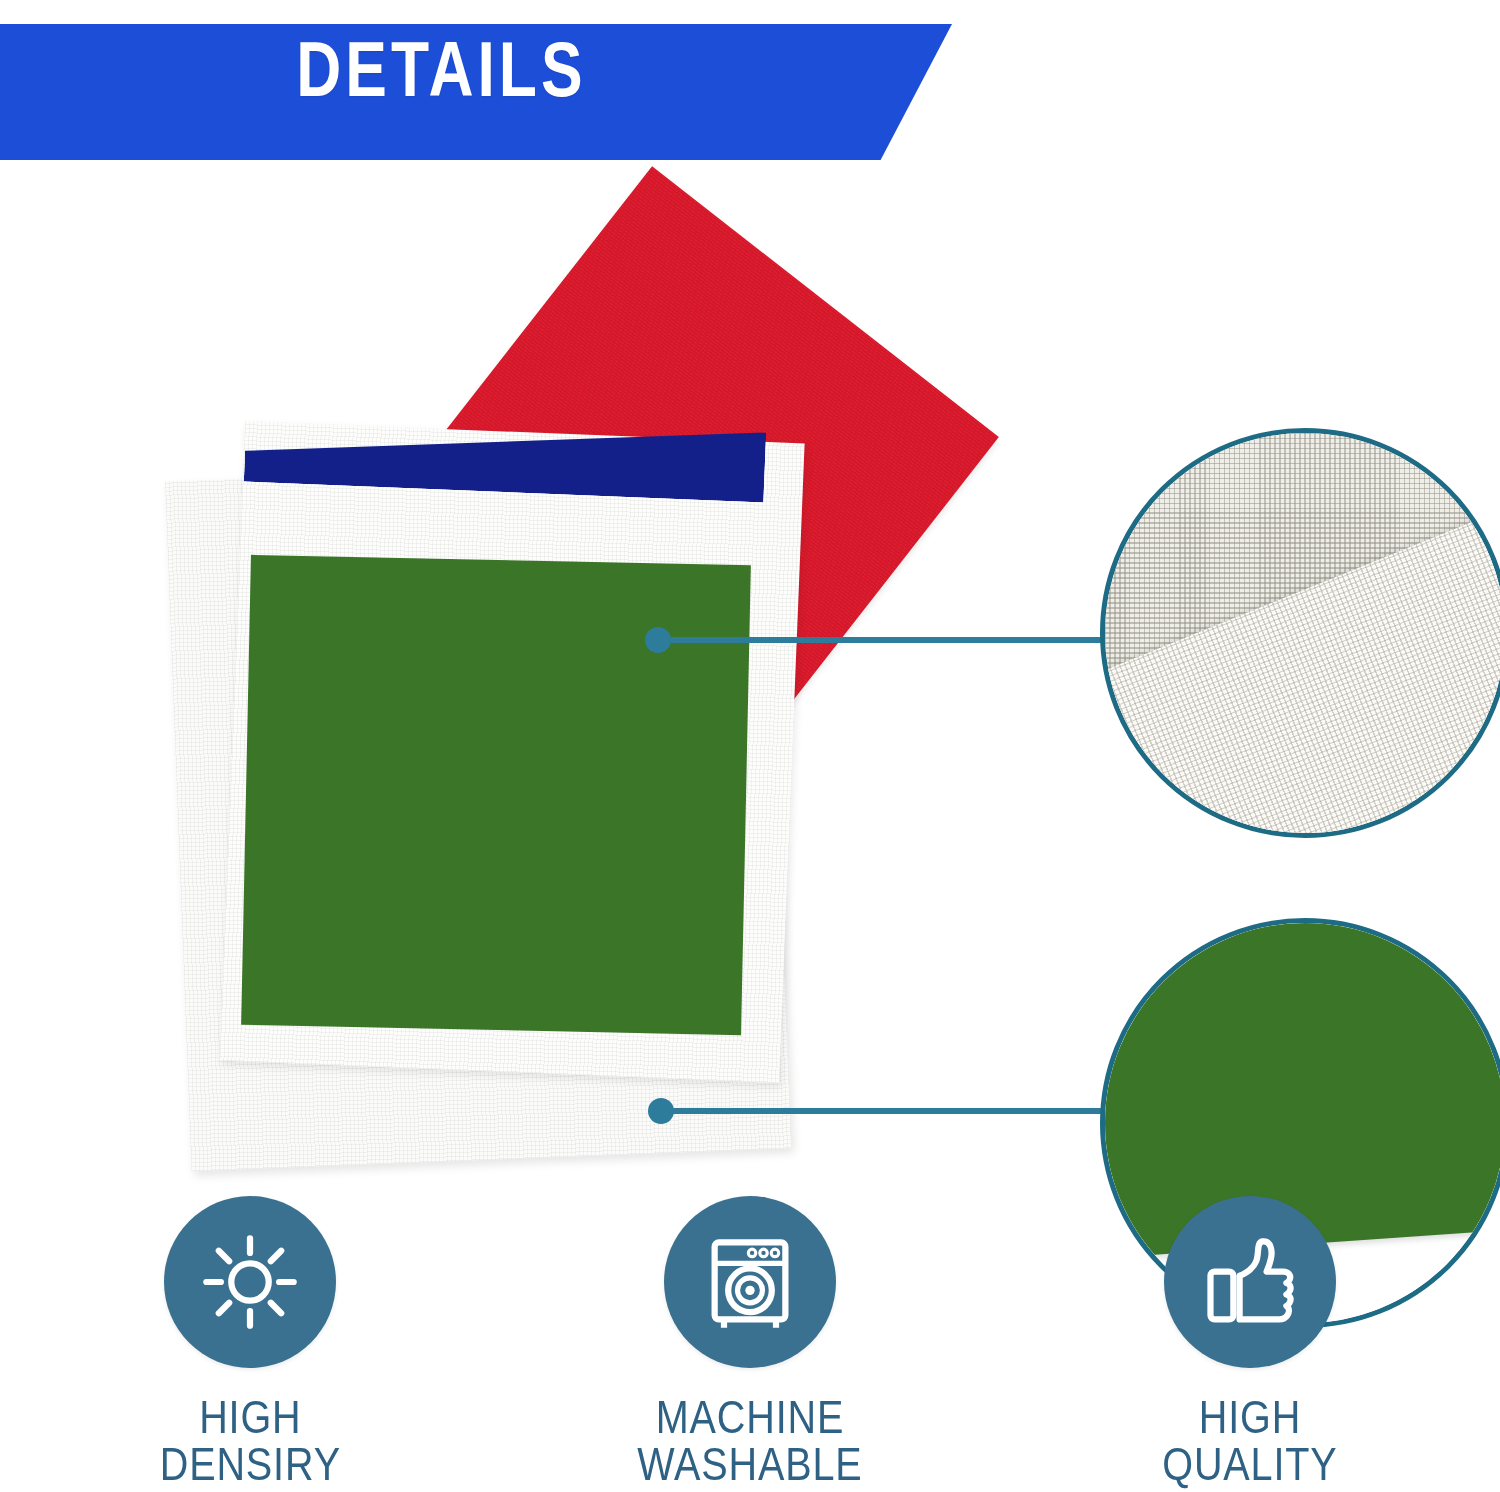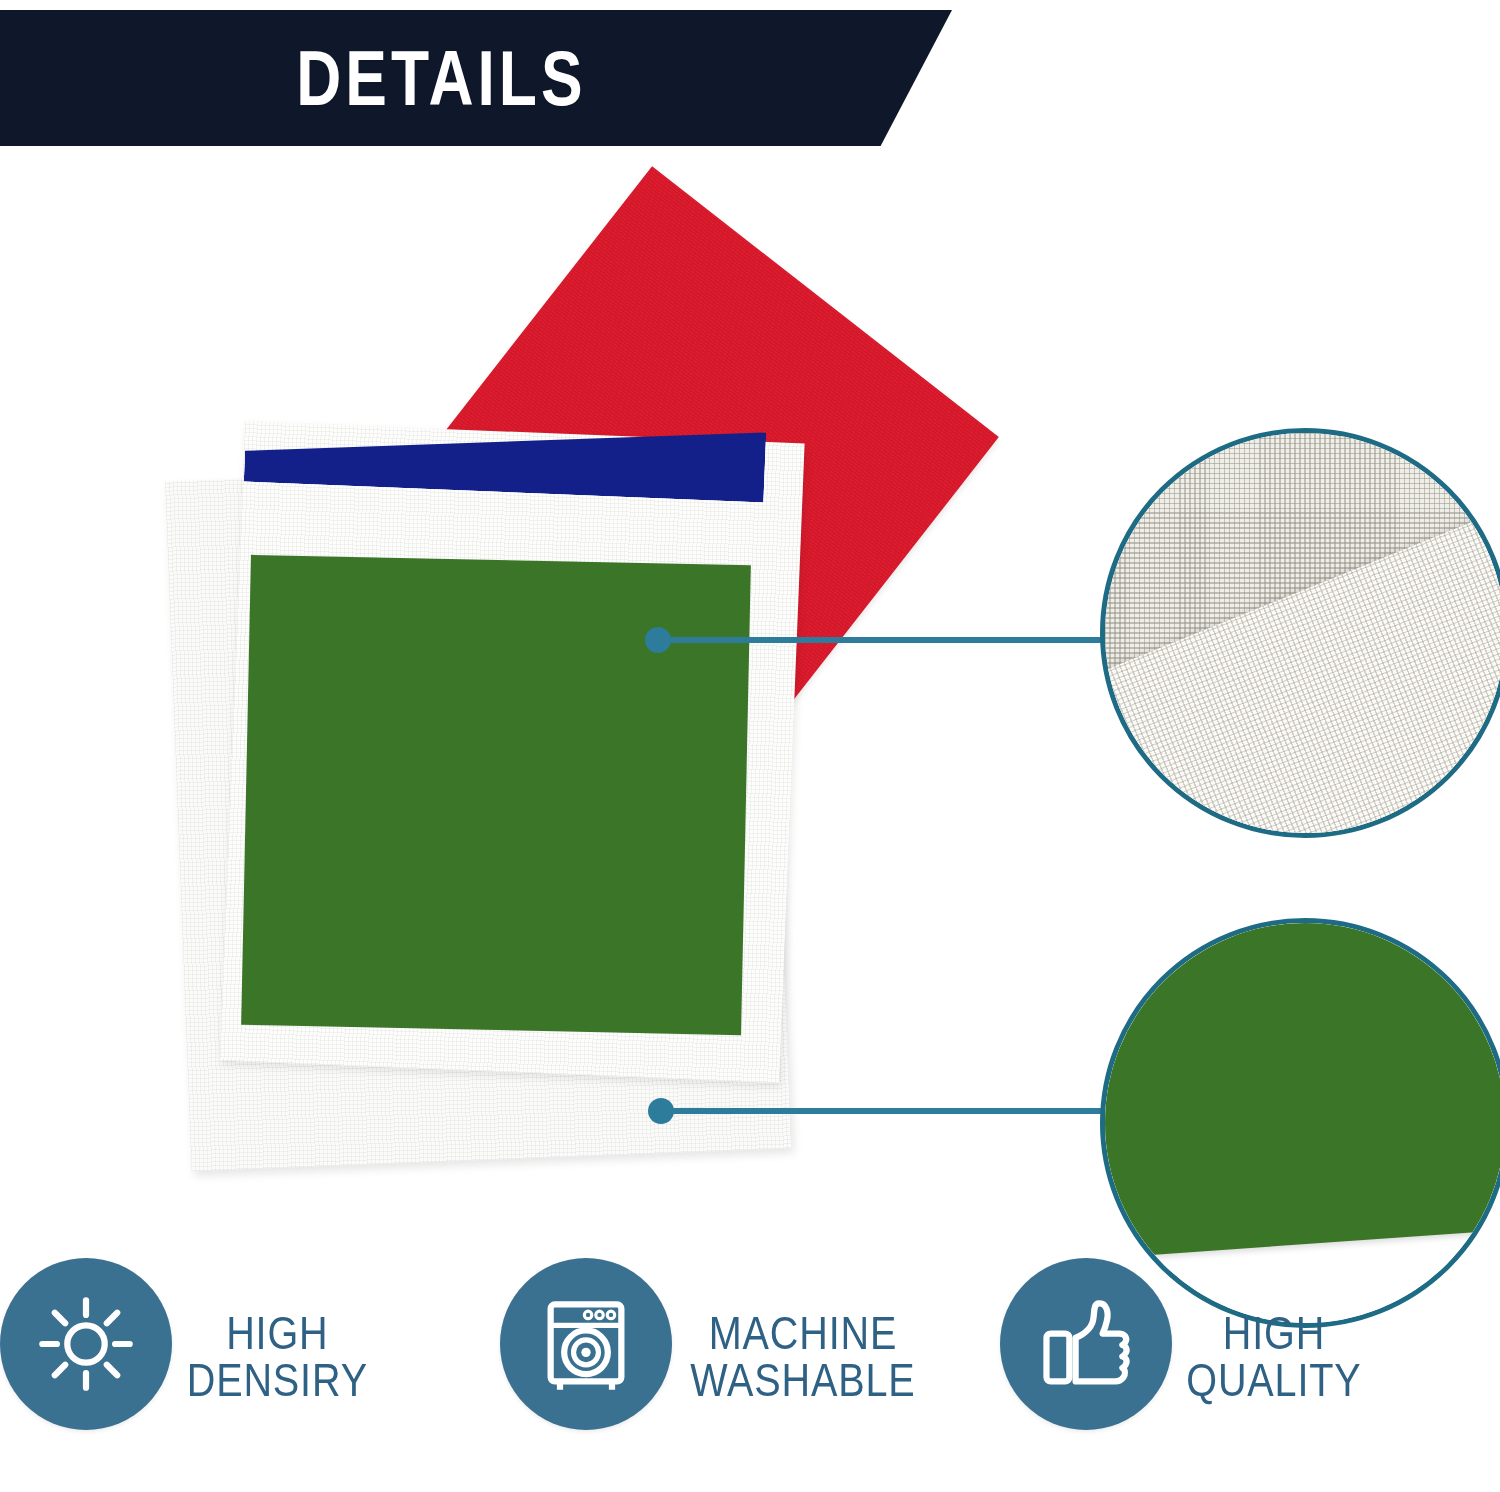--- a/index.html
+++ b/index.html
@@ -16,27 +16,27 @@
     width: 1500px;
     height: 1492px;
     background: #ffffff;
     overflow: hidden;
   }
 
   
   .ribbon {
     position: absolute;
     left: 0;
-    top: 10px;
+    top: 24px;
     width: 952px;
     height: 136px;
-    background: #0f172a;
+    background: #1d4ed8;
     clip-path: polygon(0 0, 100% 0, 92.5% 100%, 0 100%);
     display: flex;
-    align-items: center;
+    align-items: flex-start;
     justify-content: center;
     box-sizing: border-box;
     padding-right: 70px;
   }
   .ribbon-title {
     color: #ffffff;
     font-size: 78px;
     font-weight: 700;
     letter-spacing: 5px;
     transform: scaleX(0.80);
@@ -225,20 +225,21 @@
     position: absolute;
     left: 0;
     top: 1196px;
     width: 1500px;
     height: 296px;
     display: flex;
   }
   .feature {
     flex: 1;
     display: flex;
+    flex-direction: column;
     align-items: center;
   }
   .feature-badge {
     width: 172px;
     height: 172px;
     border-radius: 50%;
     background: #3a7090;
     display: flex;
     align-items: center;
     justify-content: center;

